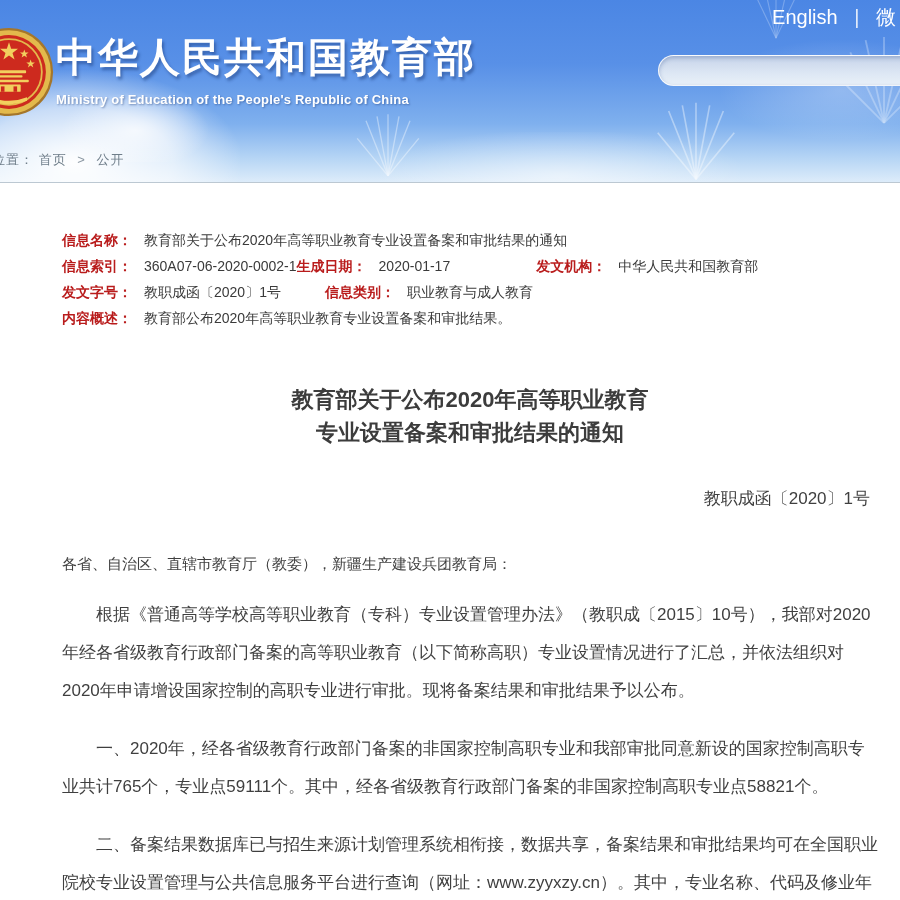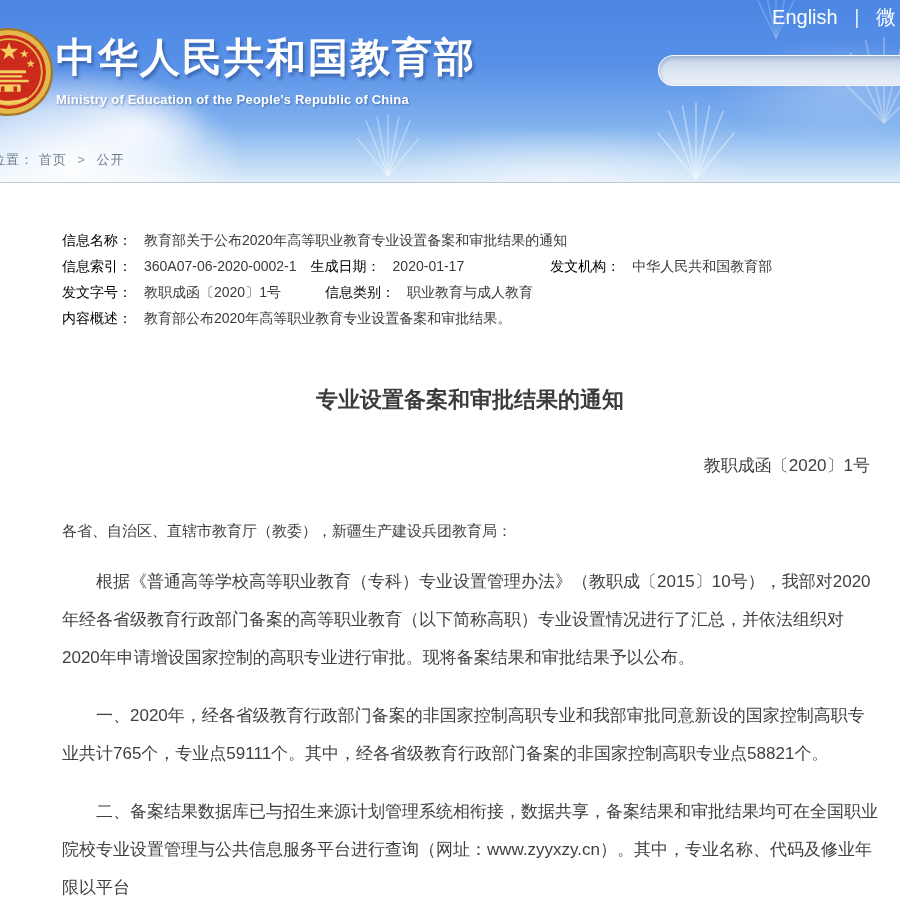--- a/index.html
+++ b/index.html
@@ -68,23 +68,23 @@
     font-size: 13px; color: #6f7e8a; letter-spacing: 1px;
   }
   .breadcrumb a { color: #6f7e8a; text-decoration: none; cursor: pointer; }
   .breadcrumb .bc-sep { margin: 0 6px; color: #8b98a3; }
 
   
   .content { padding: 44px 22px 0 62px; color: #3f3f3f; }
 
   .meta { font-size: 14px; line-height: 26px; color: #3a3a3a; }
   .meta-row { white-space: nowrap; }
-  .meta .lbl { font-weight: normal; color: #000000; margin-right: 12px; }
+  .meta .lbl { font-weight: bold; color: #b91c1c; margin-right: 12px; }
   .meta .val { color: #3a3a3a; }
-  .meta .gap-date { margin-left: 14px; }
+  .meta .gap-date { }
   .meta .gap-agency { margin-left: 86px; }
   .meta .gap-category { margin-left: 44px; }
 
   .doc-title {
     margin-top: 52px; text-align: center;
     font-size: 22px; font-weight: bold; line-height: 33px; color: #3c3c3c;
   }
 
   .doc-number { margin-top: 38px; text-align: right; font-size: 17px; padding-right: 8px; color: #3f3f3f; }
 
@@ -202,20 +202,21 @@
       </div>
       <div class="meta-row">
         <span class="lbl">发文字号：</span><span class="val">教职成函〔2020〕1号</span><span class="lbl gap-category">信息类别：</span><span class="val">职业教育与成人教育</span>
       </div>
       <div class="meta-row">
         <span class="lbl">内容概述：</span><span class="val">教育部公布2020年高等职业教育专业设置备案和审批结果。</span>
       </div>
     </section>
 
     <h1 class="doc-title">
+      <div>教育部关于公布2020年高等职业教育</div>
       <div>专业设置备案和审批结果的通知</div>
     </h1>
 
     <div class="doc-number">教职成函〔2020〕1号</div>
 
     <p class="salutation">各省、自治区、直辖市教育厅（教委），新疆生产建设兵团教育局：</p>
 
     <p class="para">根据《普通高等学校高等职业教育（专科）专业设置管理办法》（教职成〔2015〕10号），我部对2020年经各省级教育行政部门备案的高等职业教育（以下简称高职）专业设置情况进行了汇总，并依法组织对2020年申请增设国家控制的高职专业进行审批。现将备案结果和审批结果予以公布。</p>
     <p class="para">一、2020年，经各省级教育行政部门备案的非国家控制高职专业和我部审批同意新设的国家控制高职专业共计765个，专业点59111个。其中，经各省级教育行政部门备案的非国家控制高职专业点58821个。</p>
     <p class="para">二、备案结果数据库已与招生来源计划管理系统相衔接，数据共享，备案结果和审批结果均可在全国职业院校专业设置管理与公共信息服务平台进行查询（网址：www.zyyxzy.cn）。其中，专业名称、代码及修业年限以平台</p>

